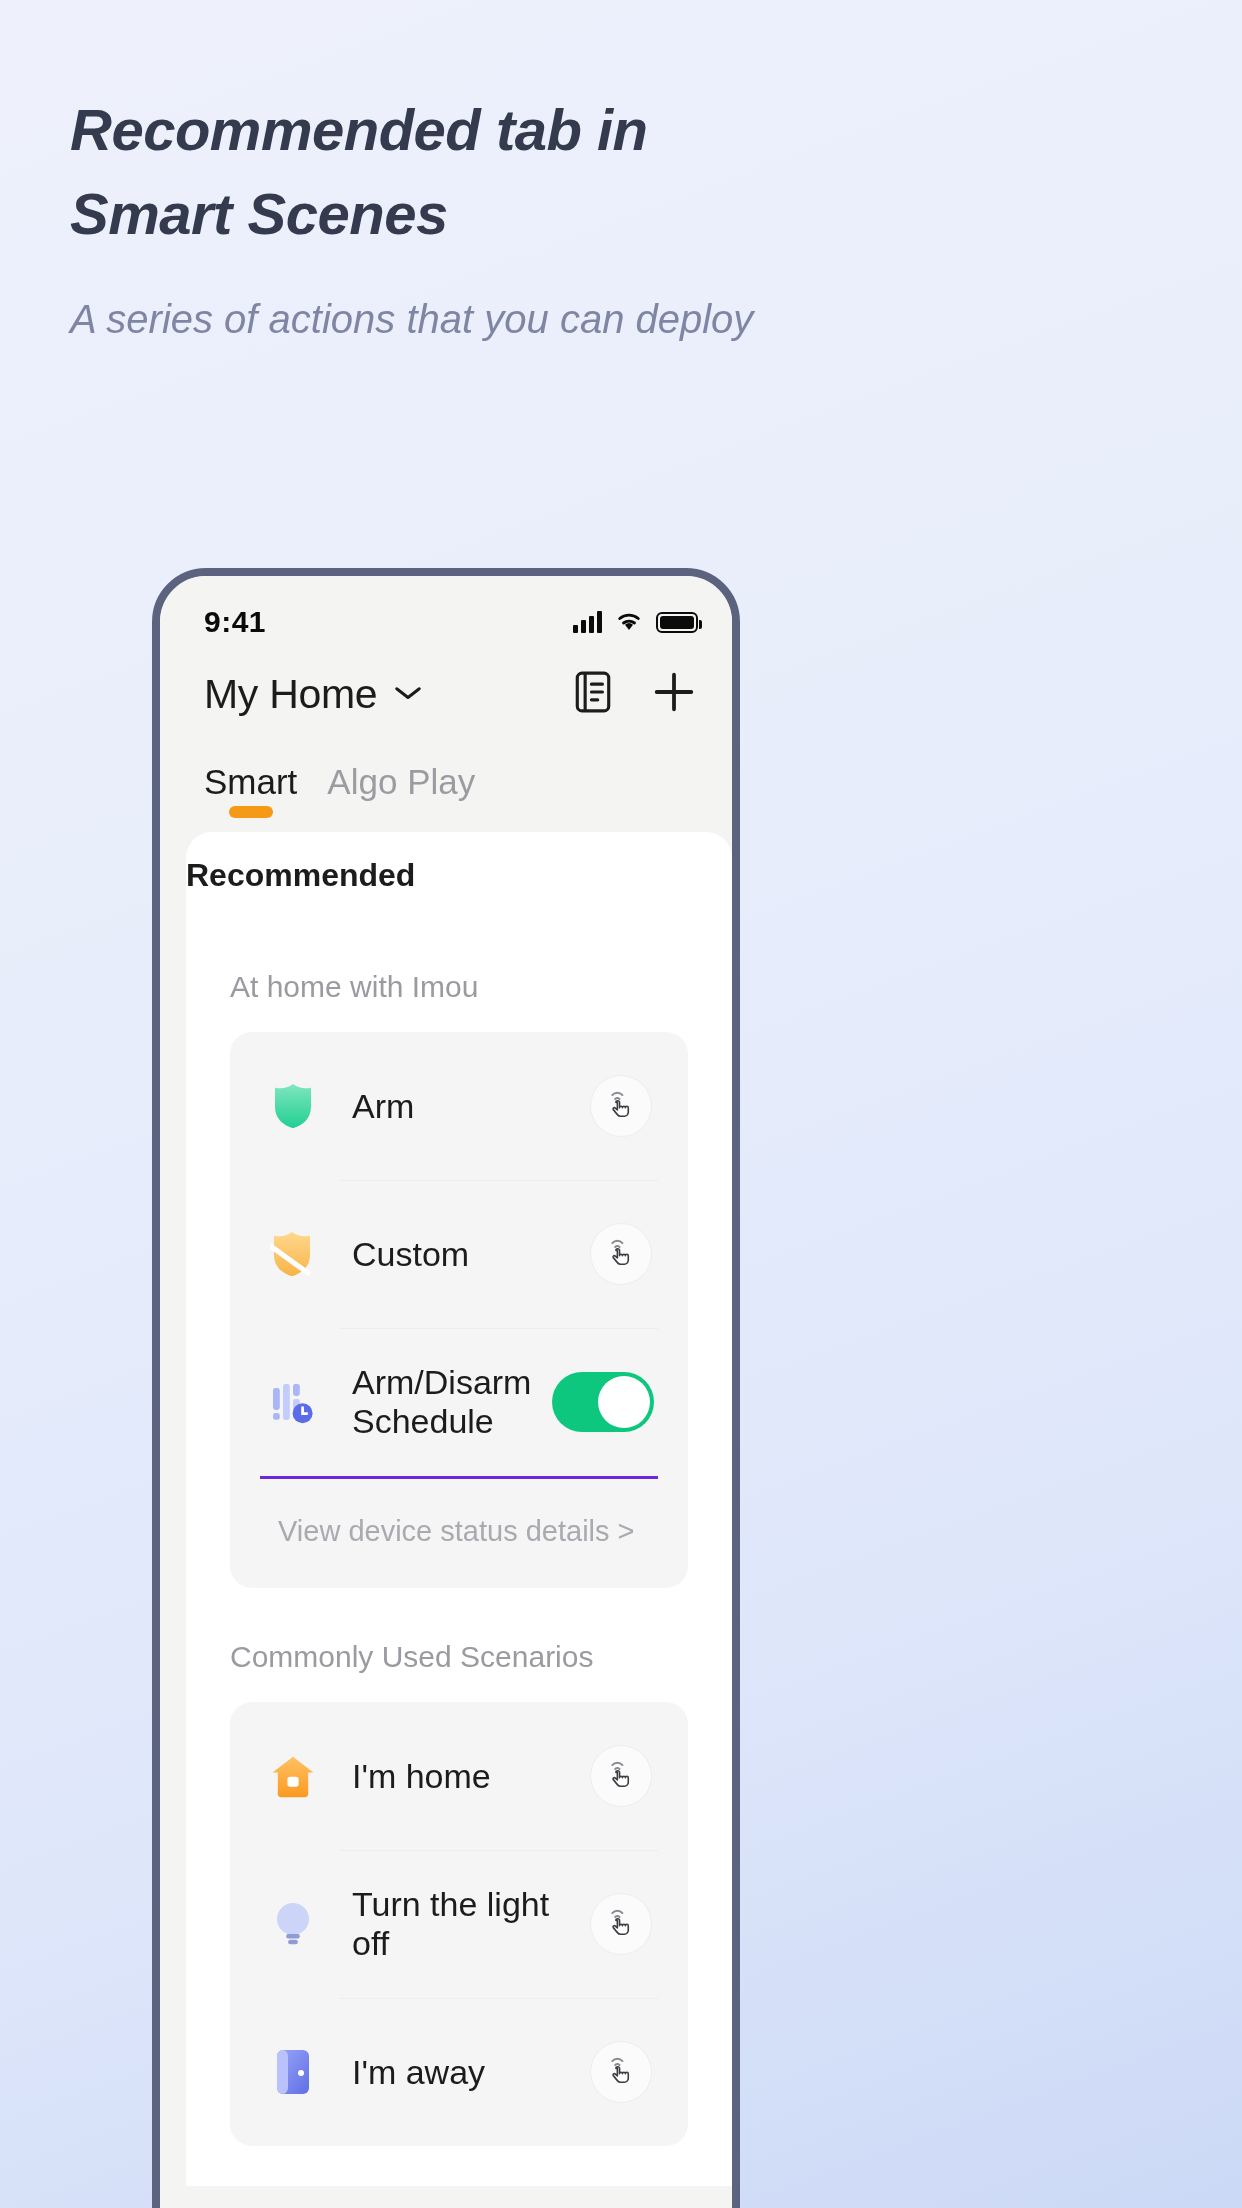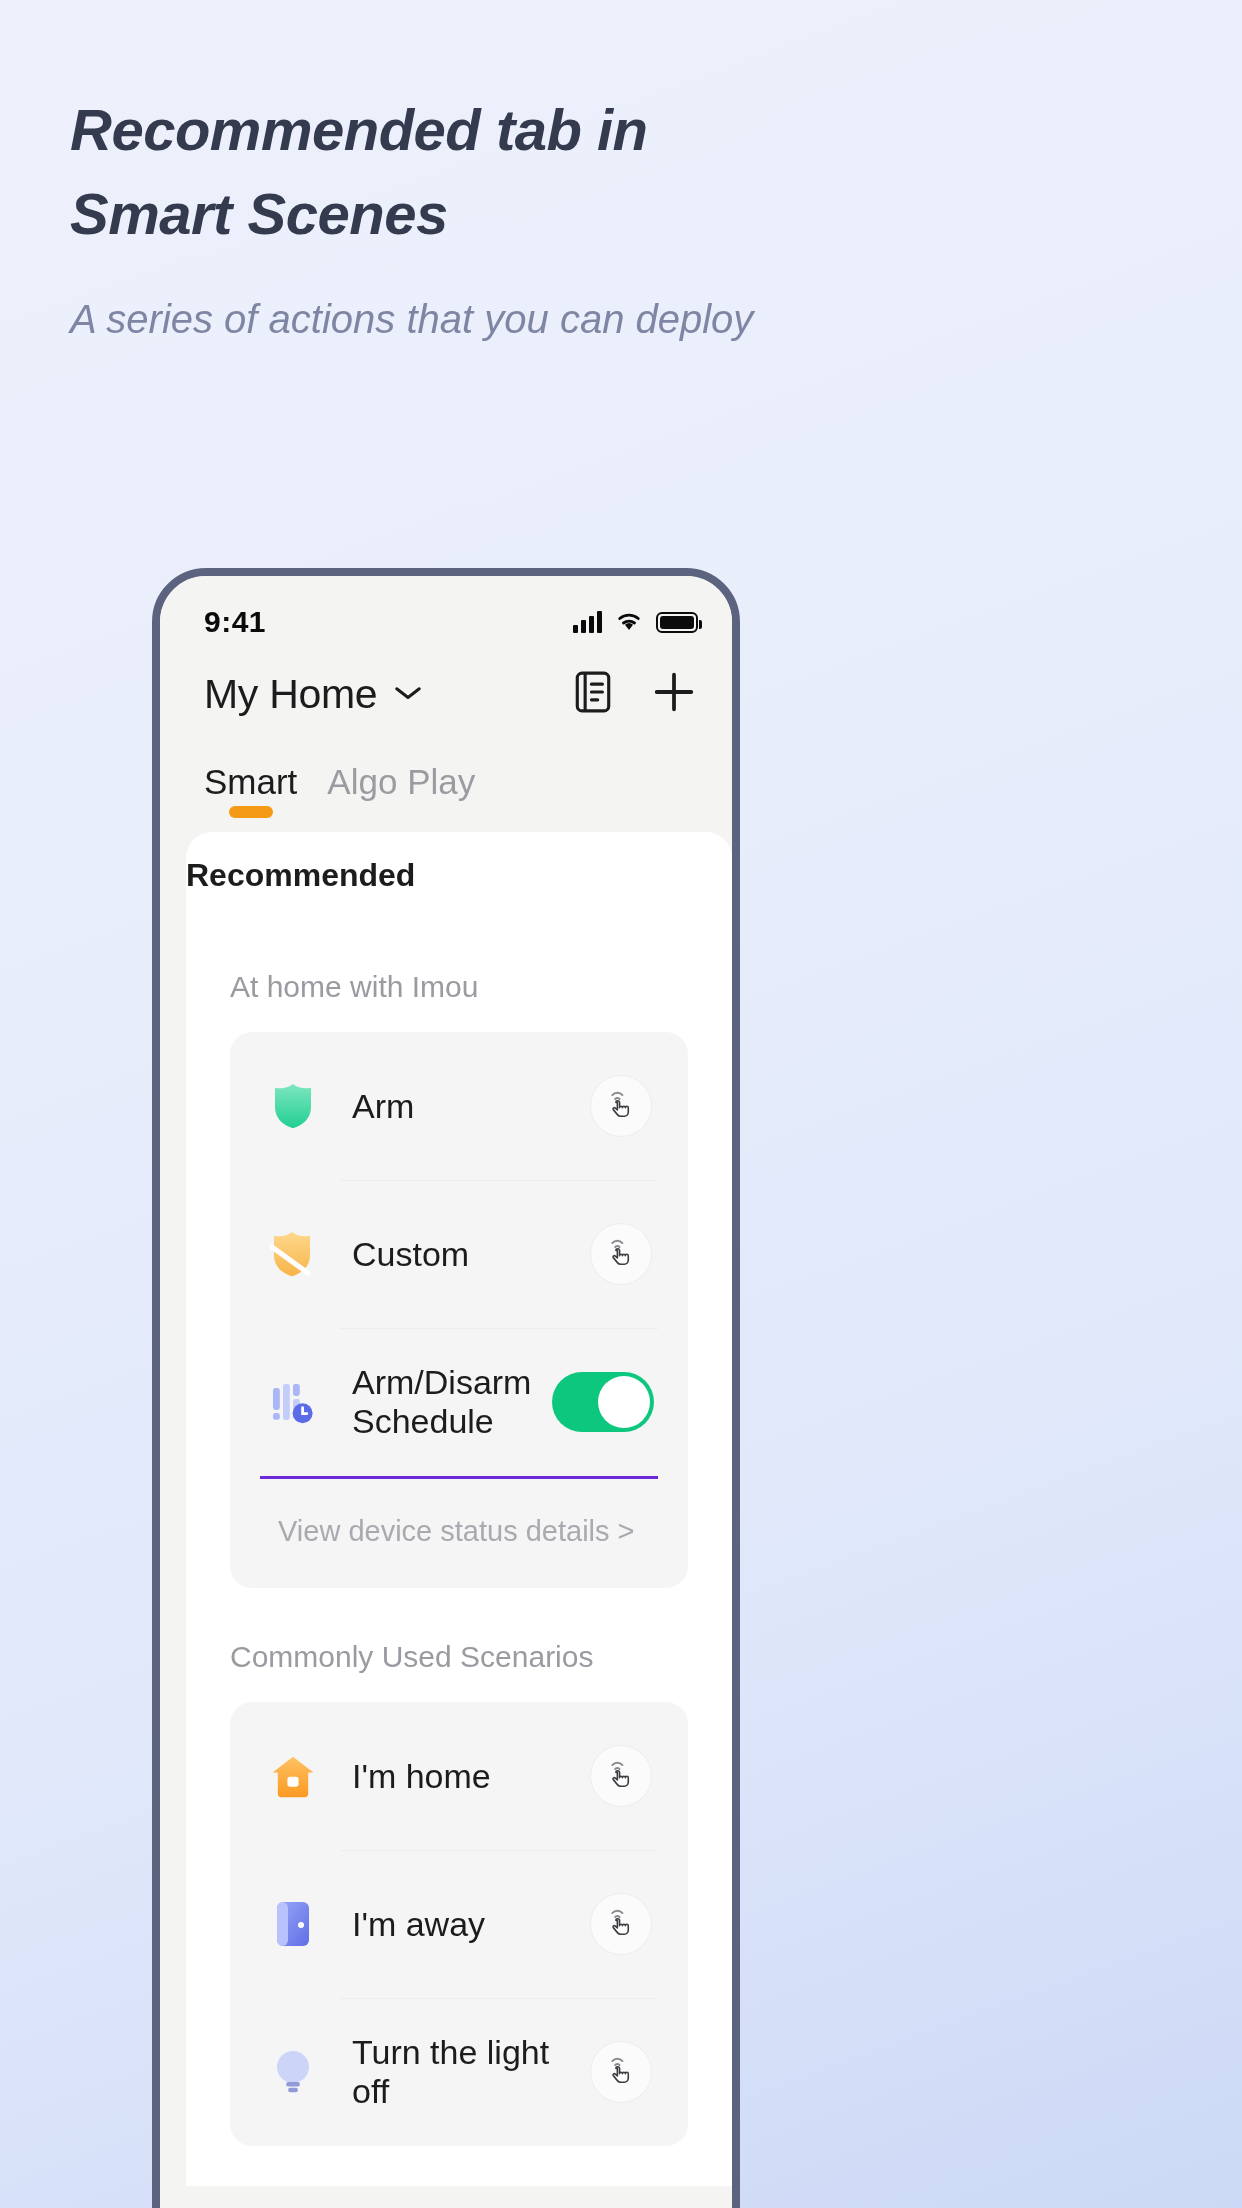--- a/index.html
+++ b/index.html
@@ -285,20 +285,38 @@
             <path d="M5 3.5a4.6 4.6 0 0 1 7 0" stroke="#8a8a90" stroke-width="1.3" fill="none" stroke-linecap="round"></path>
             <path d="M7 6.2a2.2 2.2 0 0 1 3 0" stroke="#8a8a90" stroke-width="1.3" fill="none" stroke-linecap="round"></path>
             <path d="M8.5 8.5v5.2l-1.6-1.4c-.7-.6-1.8.4-1.2 1.2l3 3.6c.5.6 1.2.9 2 .9h2.6c1.5 0 2.7-1.2 2.7-2.7v-3.1c0-.6-.5-1-1-1s-1 .4-1 1c0-.6-.5-1-1-1s-1 .4-1 1c0-.6-.5-1-1-1s-1 .4-1 1V8.5c0-.6-.5-1.1-1.2-1.1s-1.3.5-1.3 1.1z" fill="#fff" stroke="#3c3c42" stroke-width="1.1" stroke-linejoin="round"></path>
           </svg>
         </span>
       </div>
 
       <div class="row">
         <span class="ic">
           <svg width="44" height="50" viewBox="0 0 22 25">
+            <circle cx="11" cy="10" r="8" fill="#ccd4f8"></circle>
+            <rect x="7.6" y="17.5" width="6.8" height="2.2" rx="1" fill="#8f9ad6"></rect>
+            <rect x="8.6" y="20.4" width="4.8" height="2.2" rx="1" fill="#8f9ad6"></rect>
+          </svg>
+        </span>
+        <span class="lbl">Turn the light off</span>
+        <span class="tap">
+          <svg width="32" height="32" viewBox="0 0 22 22">
+            <path d="M5 3.5a4.6 4.6 0 0 1 7 0" stroke="#8a8a90" stroke-width="1.3" fill="none" stroke-linecap="round"></path>
+            <path d="M7 6.2a2.2 2.2 0 0 1 3 0" stroke="#8a8a90" stroke-width="1.3" fill="none" stroke-linecap="round"></path>
+            <path d="M8.5 8.5v5.2l-1.6-1.4c-.7-.6-1.8.4-1.2 1.2l3 3.6c.5.6 1.2.9 2 .9h2.6c1.5 0 2.7-1.2 2.7-2.7v-3.1c0-.6-.5-1-1-1s-1 .4-1 1c0-.6-.5-1-1-1s-1 .4-1 1c0-.6-.5-1-1-1s-1 .4-1 1V8.5c0-.6-.5-1.1-1.2-1.1s-1.3.5-1.3 1.1z" fill="#fff" stroke="#3c3c42" stroke-width="1.1" stroke-linejoin="round"></path>
+          </svg>
+        </span>
+      </div>
+
+      <div class="row">
+        <span class="ic">
+          <svg width="44" height="50" viewBox="0 0 22 25">
             <defs>
                   <linearGradient id="g4" x1="0" y1="0" x2="1" y2="1">
               <stop offset="0" stop-color="#9aa6f8"></stop>
                     <stop offset="1" stop-color="#5f6fe6"></stop>
                   </linearGradient>
                 </defs>
             <rect x="3" y="1.5" width="16" height="22" rx="3" fill="url(#g4)"></rect>
             <rect x="3" y="1.5" width="5.5" height="22" rx="3" fill="#b9c2fb"></rect>
             <circle cx="15" cy="13" r="1.5" fill="#fff"></circle>
           </svg>
@@ -306,35 +324,17 @@
         <span class="lbl">I'm away</span>
         <span class="tap">
           <svg width="32" height="32" viewBox="0 0 22 22">
             <path d="M5 3.5a4.6 4.6 0 0 1 7 0" stroke="#8a8a90" stroke-width="1.3" fill="none" stroke-linecap="round"></path>
             <path d="M7 6.2a2.2 2.2 0 0 1 3 0" stroke="#8a8a90" stroke-width="1.3" fill="none" stroke-linecap="round"></path>
             <path d="M8.5 8.5v5.2l-1.6-1.4c-.7-.6-1.8.4-1.2 1.2l3 3.6c.5.6 1.2.9 2 .9h2.6c1.5 0 2.7-1.2 2.7-2.7v-3.1c0-.6-.5-1-1-1s-1 .4-1 1c0-.6-.5-1-1-1s-1 .4-1 1c0-.6-.5-1-1-1s-1 .4-1 1V8.5c0-.6-.5-1.1-1.2-1.1s-1.3.5-1.3 1.1z" fill="#fff" stroke="#3c3c42" stroke-width="1.1" stroke-linejoin="round"></path>
           </svg>
         </span>
       </div>
 
-      <div class="row">
-        <span class="ic">
-          <svg width="44" height="50" viewBox="0 0 22 25">
-            <circle cx="11" cy="10" r="8" fill="#ccd4f8"></circle>
-            <rect x="7.6" y="17.5" width="6.8" height="2.2" rx="1" fill="#8f9ad6"></rect>
-            <rect x="8.6" y="20.4" width="4.8" height="2.2" rx="1" fill="#8f9ad6"></rect>
-          </svg>
-        </span>
-        <span class="lbl">Turn the light off</span>
-        <span class="tap">
-          <svg width="32" height="32" viewBox="0 0 22 22">
-            <path d="M5 3.5a4.6 4.6 0 0 1 7 0" stroke="#8a8a90" stroke-width="1.3" fill="none" stroke-linecap="round"></path>
-            <path d="M7 6.2a2.2 2.2 0 0 1 3 0" stroke="#8a8a90" stroke-width="1.3" fill="none" stroke-linecap="round"></path>
-            <path d="M8.5 8.5v5.2l-1.6-1.4c-.7-.6-1.8.4-1.2 1.2l3 3.6c.5.6 1.2.9 2 .9h2.6c1.5 0 2.7-1.2 2.7-2.7v-3.1c0-.6-.5-1-1-1s-1 .4-1 1c0-.6-.5-1-1-1s-1 .4-1 1c0-.6-.5-1-1-1s-1 .4-1 1V8.5c0-.6-.5-1.1-1.2-1.1s-1.3.5-1.3 1.1z" fill="#fff" stroke="#3c3c42" stroke-width="1.1" stroke-linejoin="round"></path>
-          </svg>
-        </span>
-      </div>
-
     </div>
   </div>
 
  </div>
 </div>
 
 </body></html>

